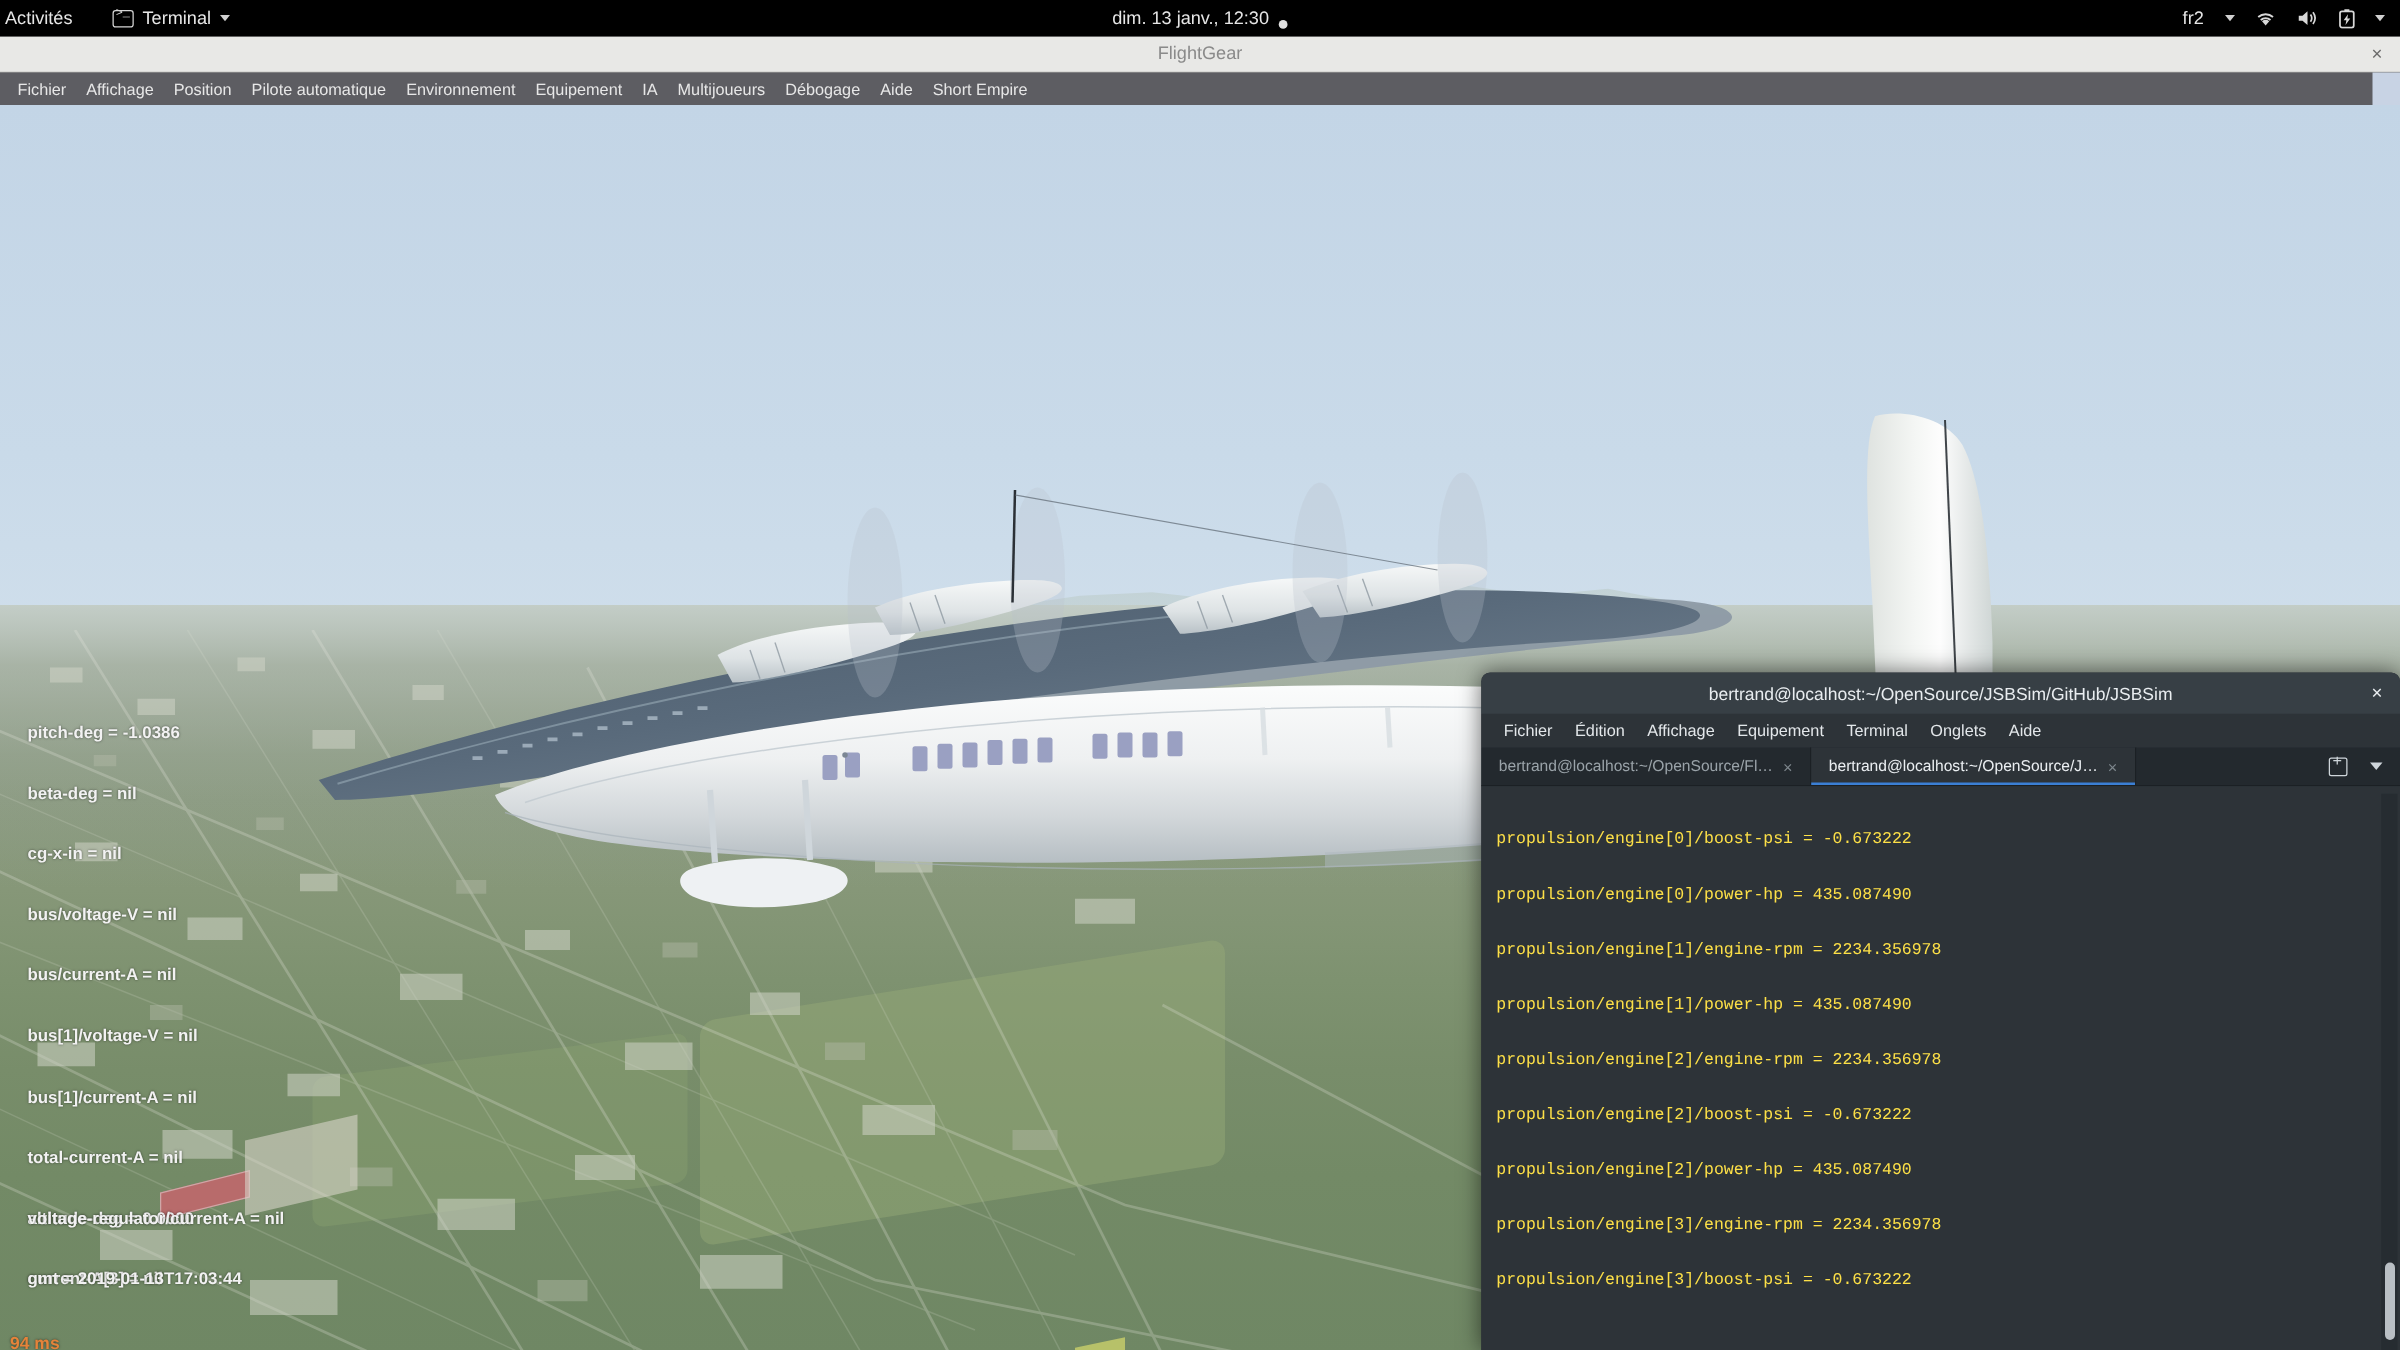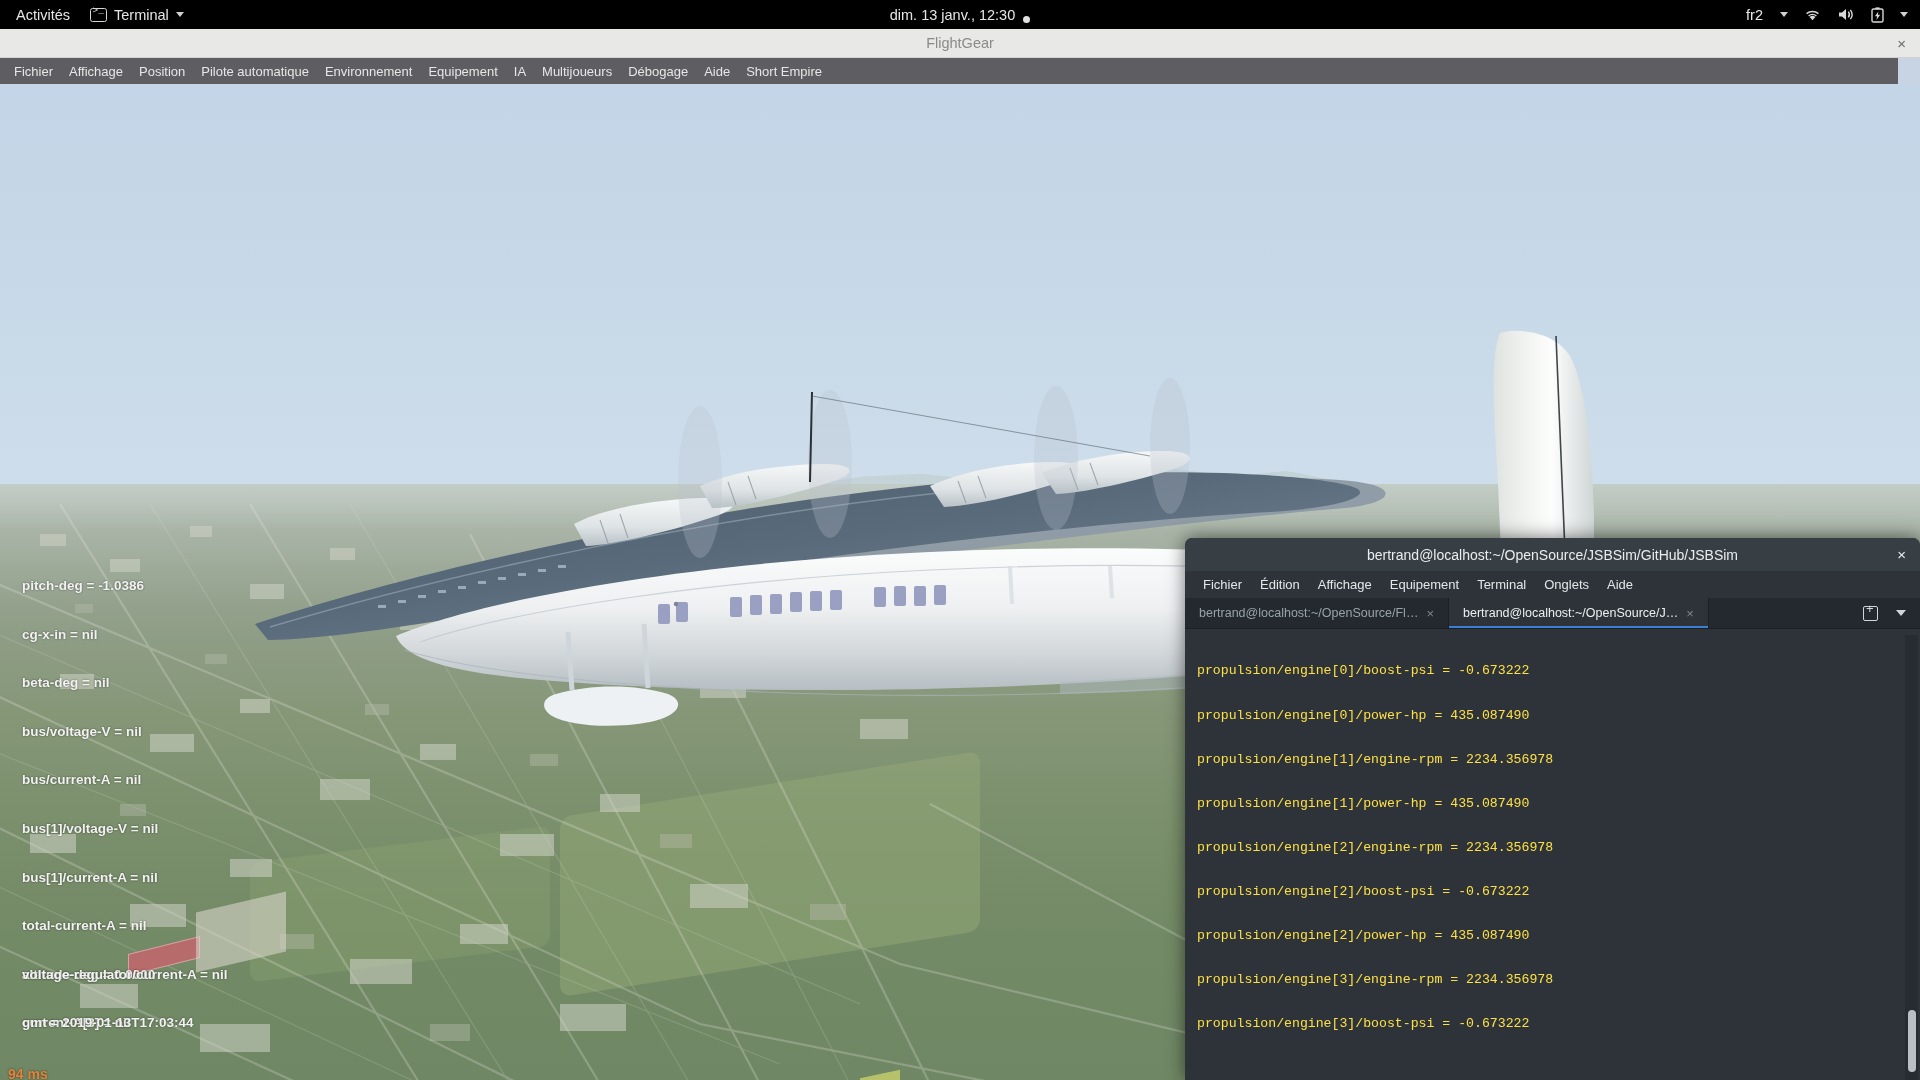--- a/index.html
+++ b/index.html
@@ -3,21 +3,21 @@
 <meta charset="utf-8">
 <style>
   * { margin:0; padding:0; box-sizing:border-box; }
   html,body { width:1920px; height:1080px; overflow:hidden; background:#000;
     font-family:"Liberation Sans", sans-serif; }
 
   
   #topbar { position:absolute; top:0; left:0; width:1920px; height:29px;
     background:#000; color:#e6e6e6; display:flex; align-items:center;
     font-size:14.5px; z-index:100; }
-  #topbar .tb-left { display:flex; gap:20px; padding-left:16px; }
+  #topbar .tb-left { display:flex; gap:32px; padding-left:4px; }
   #topbar .tb-item { display:flex; align-items:center; gap:7px; cursor:default; }
   #topbar .tb-center { position:absolute; left:0; right:0; text-align:center;
     display:flex; justify-content:center; align-items:flex-end; gap:8px; pointer-events:none; }
   #topbar .tb-center > * { pointer-events:auto; }
   #topbar .tb-right { position:absolute; right:12px; display:flex; align-items:center; gap:16px; }
   .term-glyph { display:inline-block; width:17px; height:14px; border:1.6px solid #d6d6d6;
     border-radius:2.5px; position:relative; }
   .term-glyph::before { content:">_"; position:absolute; left:1.5px; top:-3.5px;
     font-family:"Liberation Mono", monospace; font-size:9.5px; color:#d6d6d6; }
   .caret-dn { width:0;height:0;border-left:4.5px solid transparent;border-right:4.5px solid transparent;
@@ -366,22 +366,22 @@
       <path d="M1010,482 L1012,520" stroke="#d7dde1" stroke-width="4" fill="none" opacity=".8"></path>
       <path d="M1110,482 L1112,514" stroke="#d7dde1" stroke-width="4" fill="none" opacity=".8"></path>
 
       <path d="M1060,598 C1250,590 1430,566 1566,536 L1590,544
                C1460,582 1260,606 1060,610 Z" fill="#aeb8be" opacity=".5"></path>
       <circle cx="676" cy="520" r="2.2" fill="#7b8694"></circle>
     </svg>
 
     <div id="hud">
       <div>pitch-deg = -1.0386</div>
+      <div>beta-deg = nil</div>
       <div>cg-x-in = nil</div>
-      <div>beta-deg = nil</div>
       <div>bus/voltage-V = nil</div>
       <div>bus/current-A = nil</div>
       <div>bus[1]/voltage-V = nil</div>
       <div>bus[1]/current-A = nil</div>
       <div>total-current-A = nil</div>
       <div class="overlap">
         <span>altitude-deg = 0.0000</span>
         <span>voltage-regulator/current-A = nil</span>
       </div>
       <div class="overlap">

